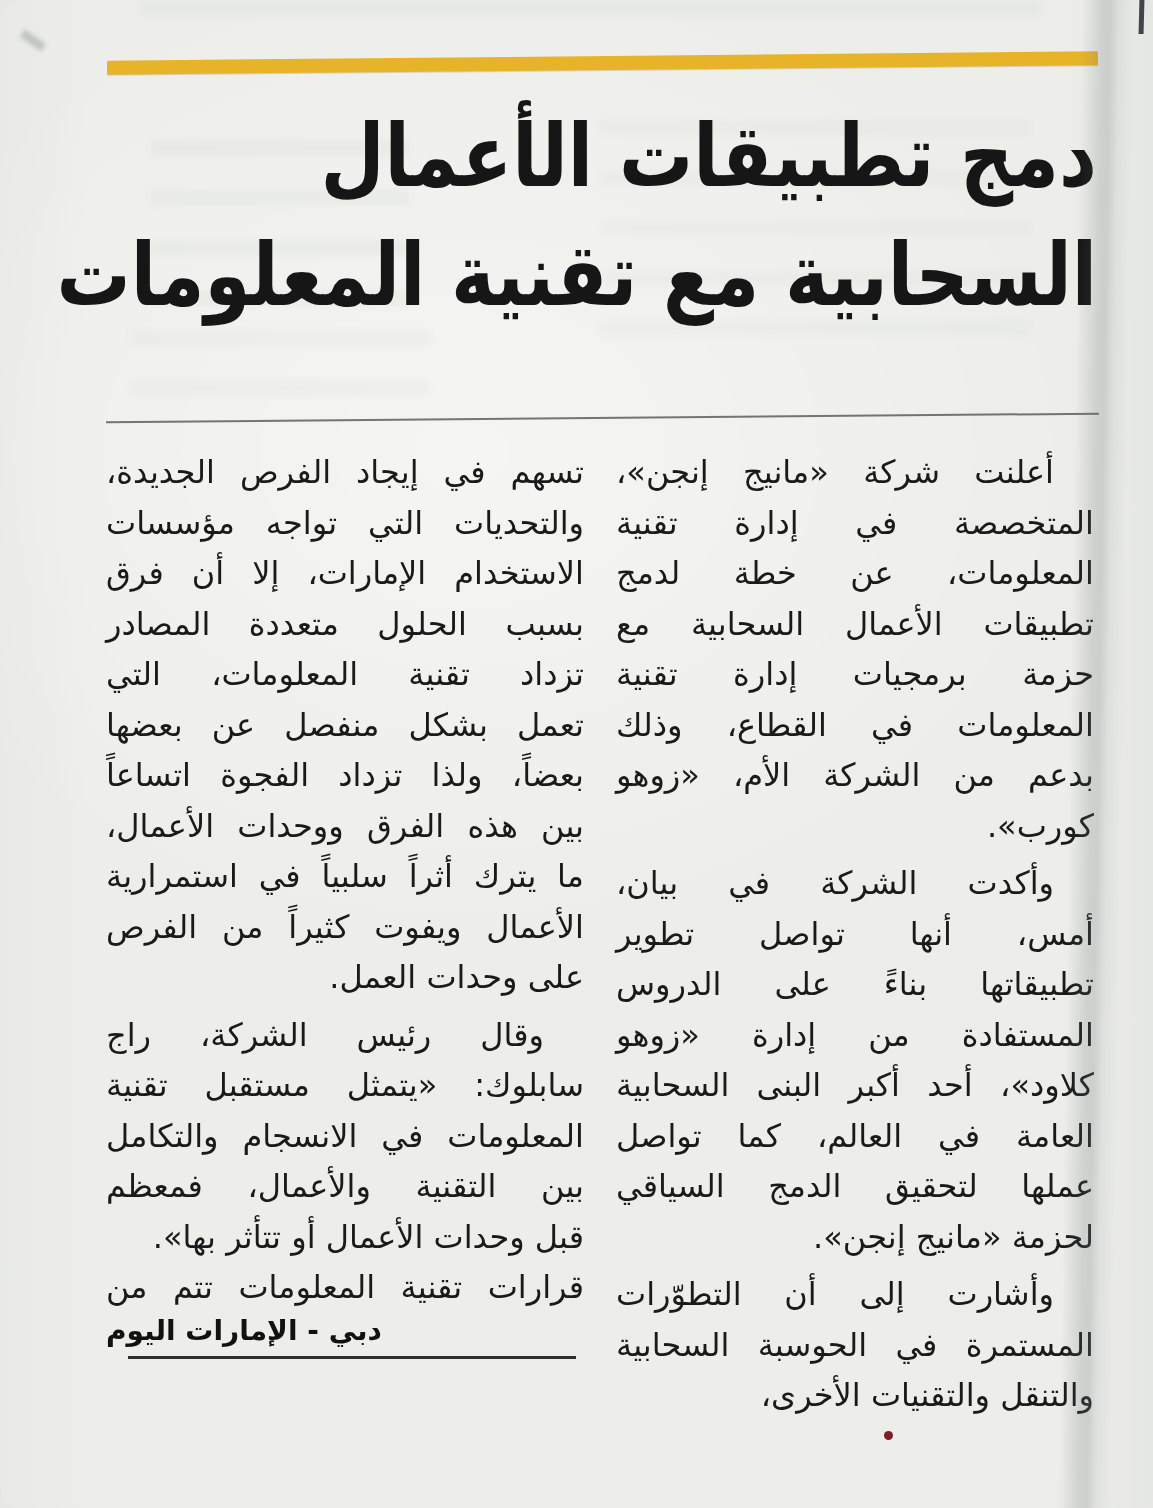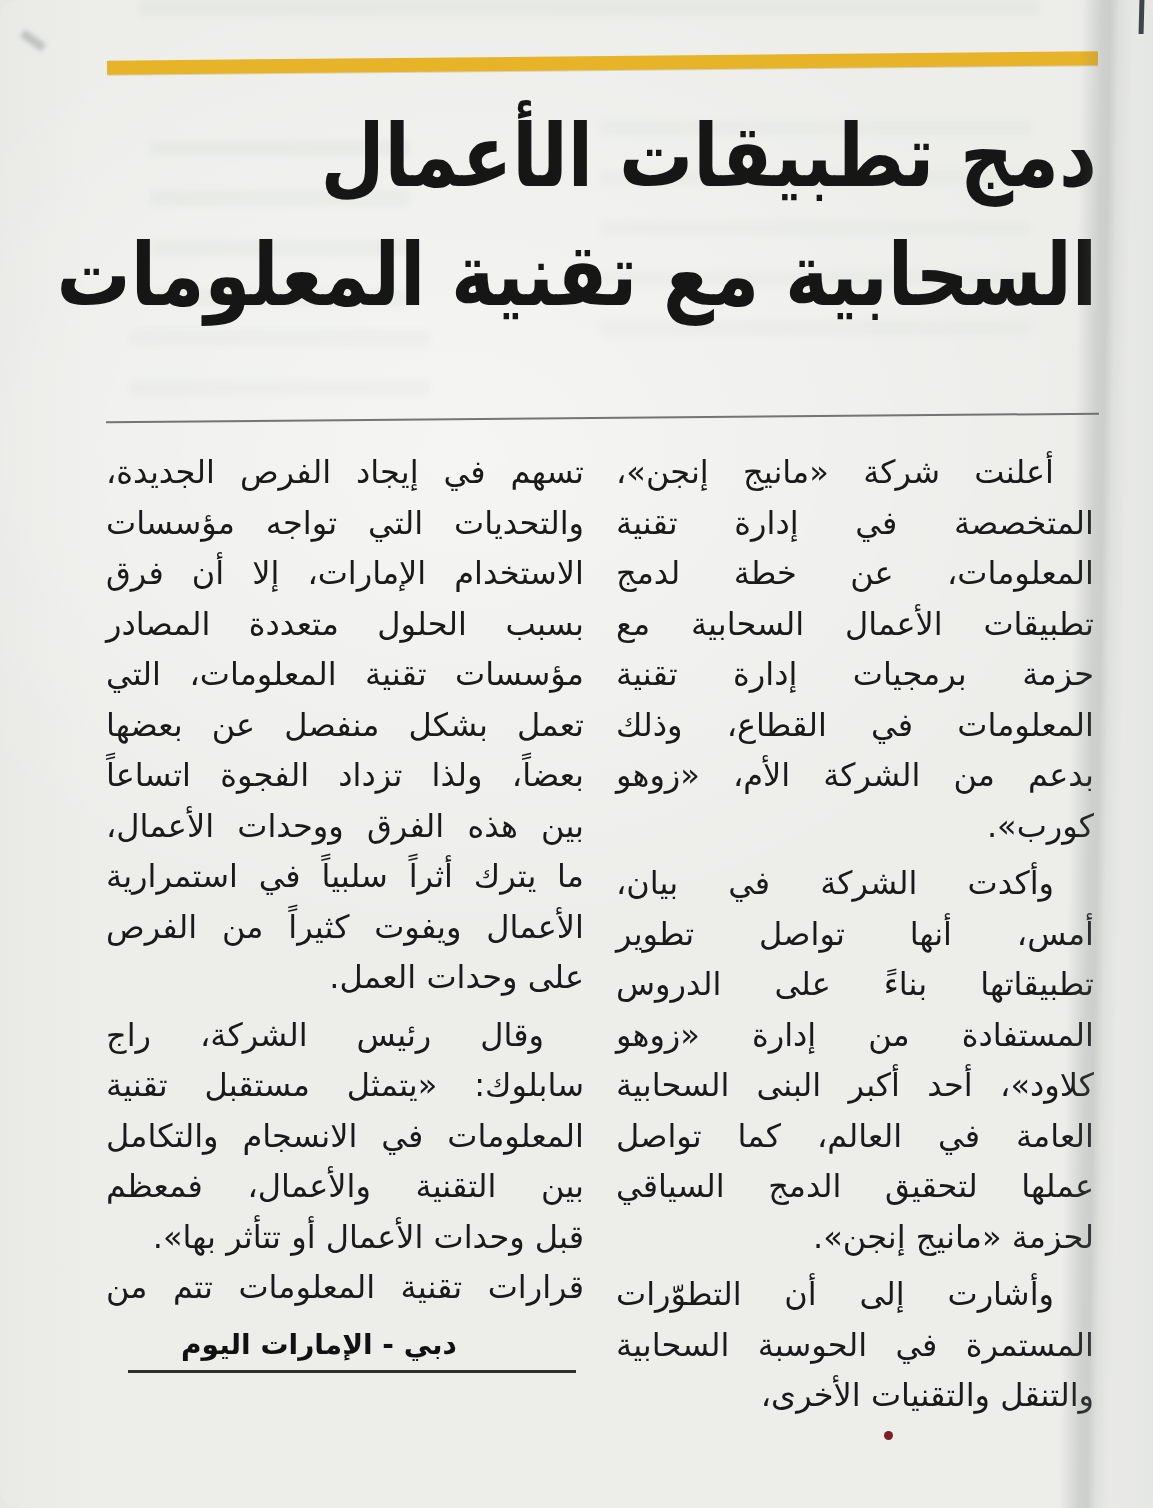--- a/index.html
+++ b/index.html
@@ -59,22 +59,22 @@
   }
   .col-right{left:616px;}
   .col-left{left:106px;}
   .para + .para{margin-top:7px;}
   .para.indent .line:first-child{padding-right:40px;}
   .line{
     text-align:justify;text-align-last:justify;white-space:nowrap;height:50.5px;
   }
   .line.last{text-align:right;text-align-last:right;}
   .byline{
-    margin-top:14px;font-weight:bold;font-size:28px;line-height:36px;
-    text-align:center;padding-right:52px;color:#111;
+    margin-top:0;font-weight:bold;font-size:28px;line-height:36px;
+    text-align:left;padding-right:52px;color:#111;
   }
   .byline-rule{
     margin-top:7px;margin-right:8px;margin-left:22px;height:3px;
     background:var(--byline-rule);
   }
   .red-dot{
     position:absolute;left:884px;top:1431px;width:9px;height:9px;
     border-radius:50%;background:var(--red-dot);
   }
   .fold-shadow{
@@ -134,21 +134,21 @@
       </div>
     </div>
 
   <div class="col col-left">
 
   <div class="para">
         <div class="line">تسهم في إيجاد الفرص الجديدة،</div>
         <div class="line">والتحديات التي تواجه مؤسسات</div>
         <div class="line">الاستخدام الإمارات، إلا أن فرق</div>
         <div class="line">بسبب الحلول متعددة المصادر</div>
-        <div class="line">مؤسسات تقنية المعلومات، التي</div>
+        <div class="line">تزداد تقنية المعلومات، التي</div>
         <div class="line">تعمل بشكل منفصل عن بعضها</div>
         <div class="line">بعضاً، ولذا تزداد الفجوة اتساعاً</div>
         <div class="line">بين هذه الفرق ووحدات الأعمال،</div>
         <div class="line">ما يترك أثراً سلبياً في استمرارية</div>
         <div class="line">الأعمال ويفوت كثيراً من الفرص</div>
         <div class="line last">على وحدات العمل.</div>
       </div>
       <div class="para indent">
         <div class="line">وقال رئيس الشركة، راج</div>
         <div class="line">سابلوك: «يتمثل مستقبل تقنية</div>

